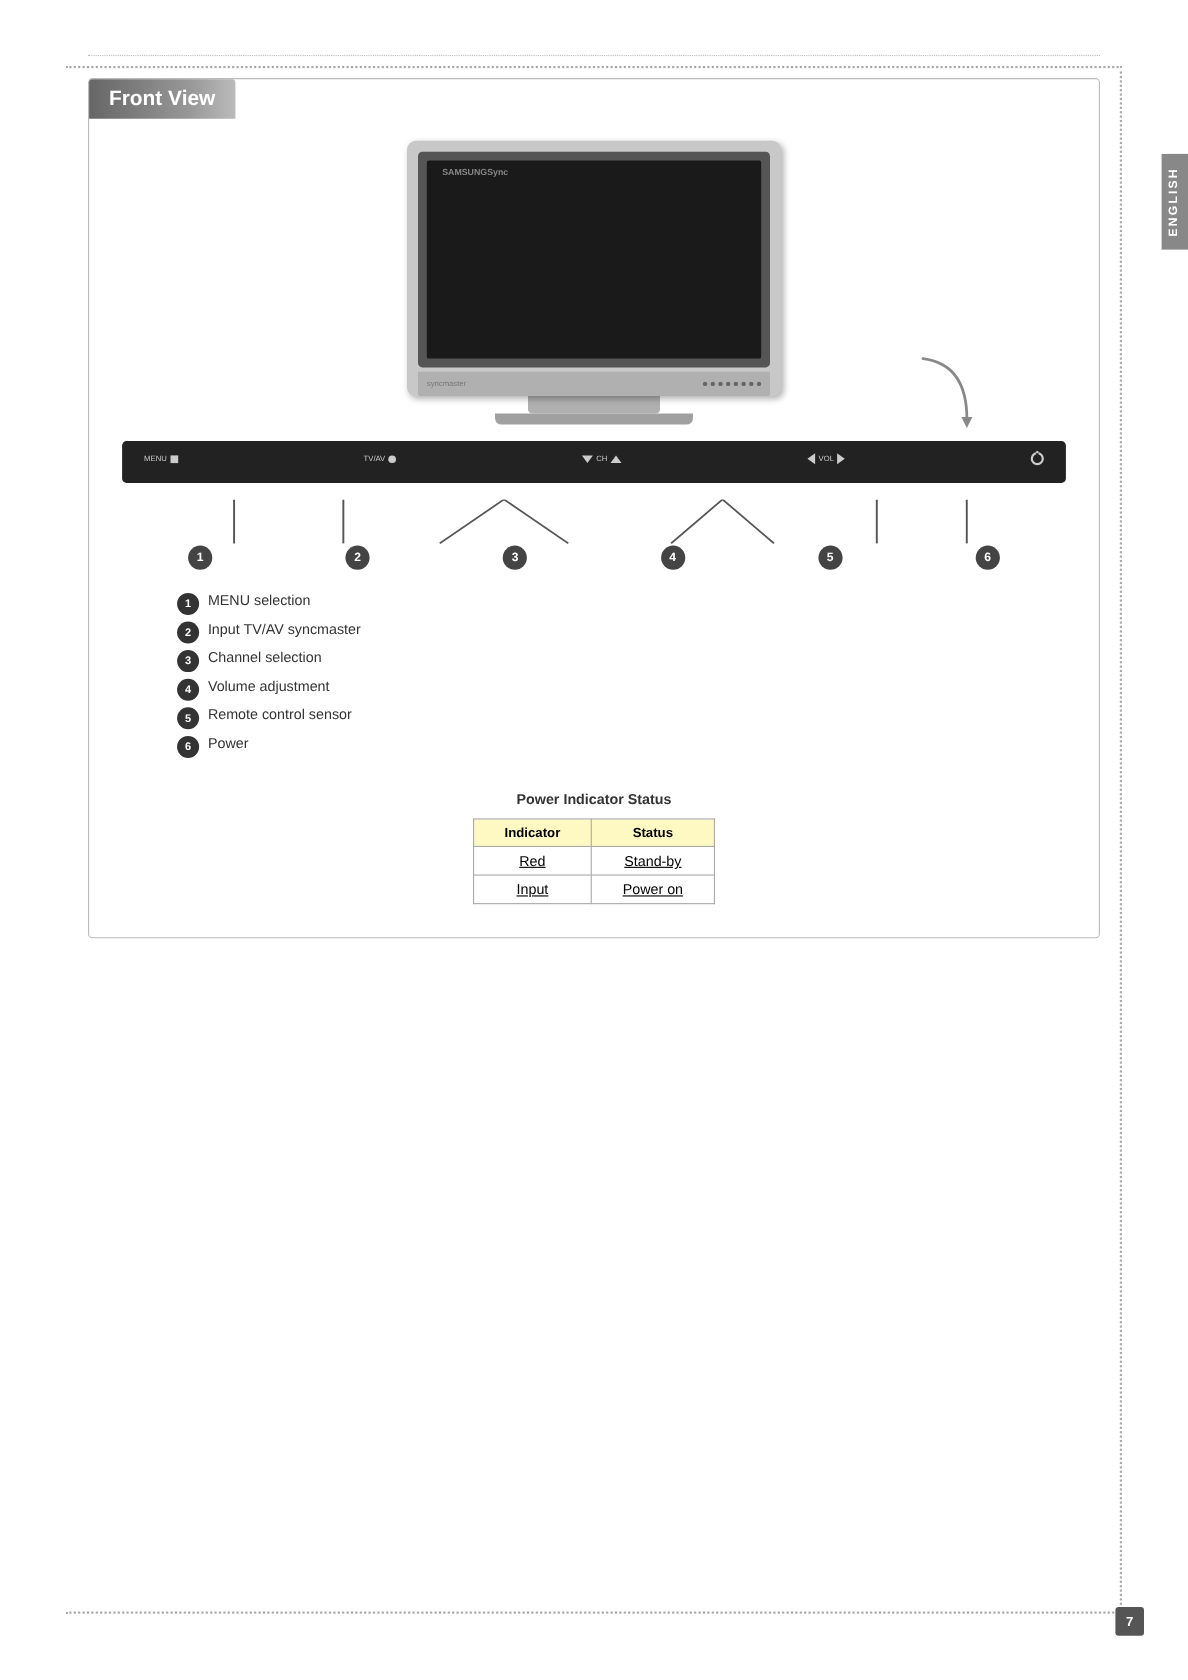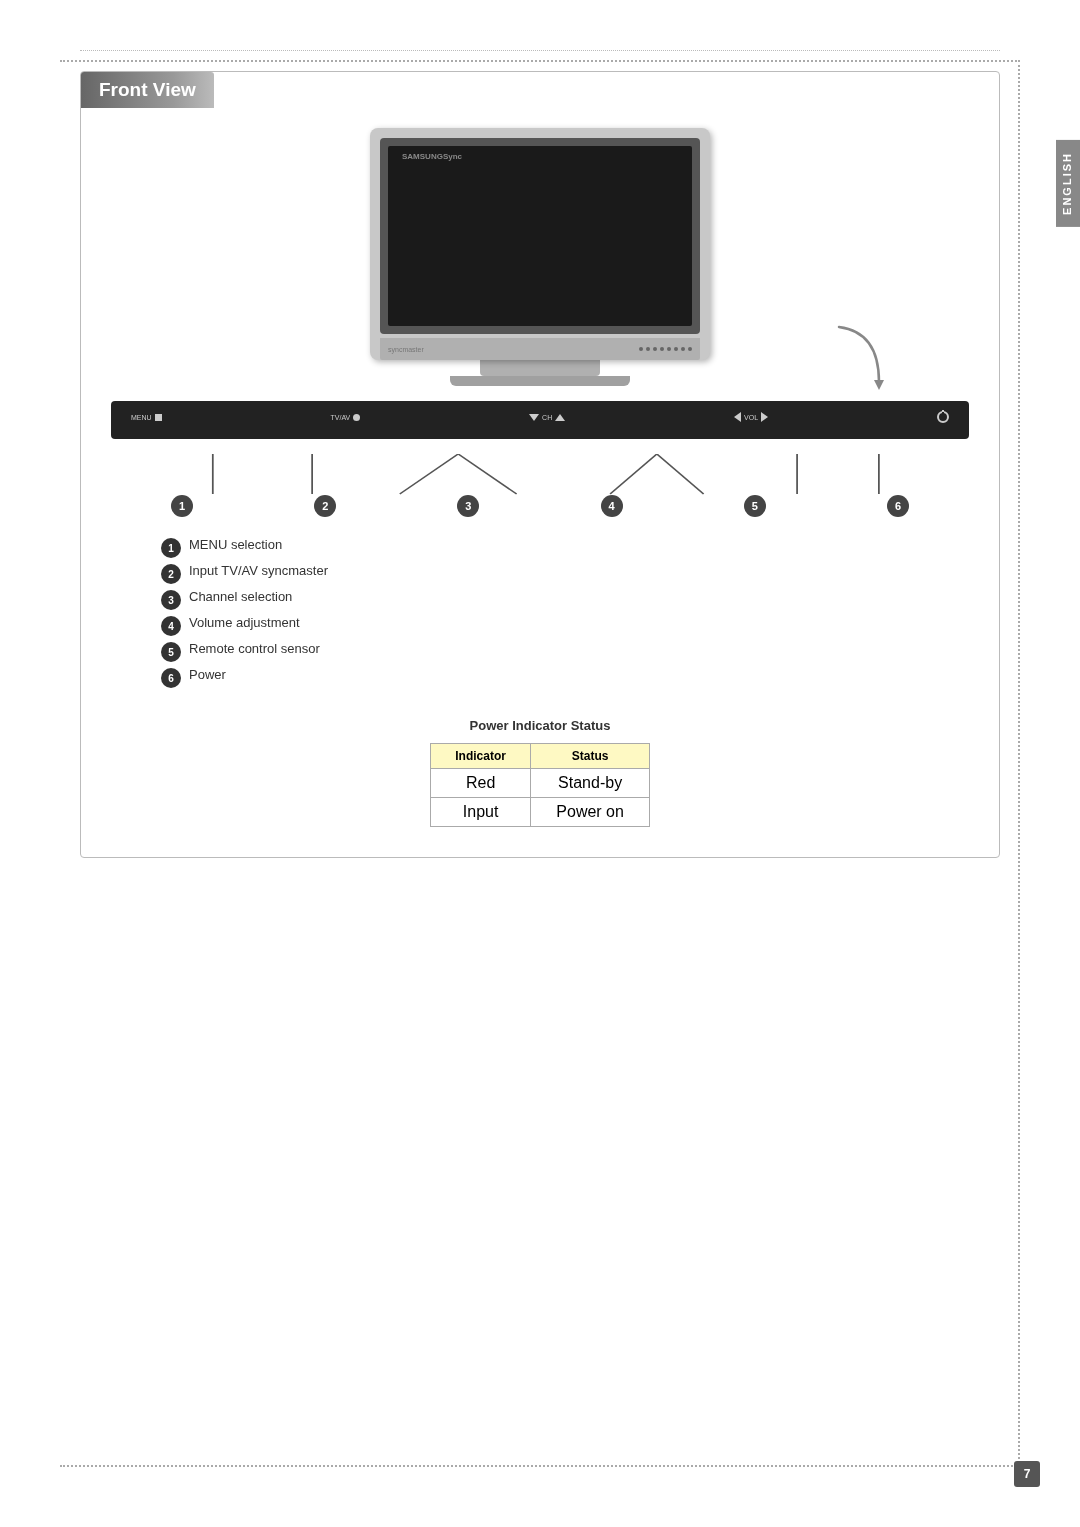--- a/index.html
+++ b/index.html
@@ -369,22 +369,23 @@
       border: 1px solid #aaa;
       padding: 5px 20px;
       font-size: 12px;
       font-weight: bold;
       text-align: center;
     }
 
     .indicator-table td {
       border: 1px solid #aaa;
       padding: 5px 20px;
-      font-size: 16px;
+      font-size: 13px;
       text-align: center;
+      text-decoration: underline;
     }
   </style>
 </head>
 <body>
 
 <div class="dotted-top"></div>
 <div class="dotted-right"></div>
 <div class="dotted-bottom"></div>
 
 <div class="english-tab">

